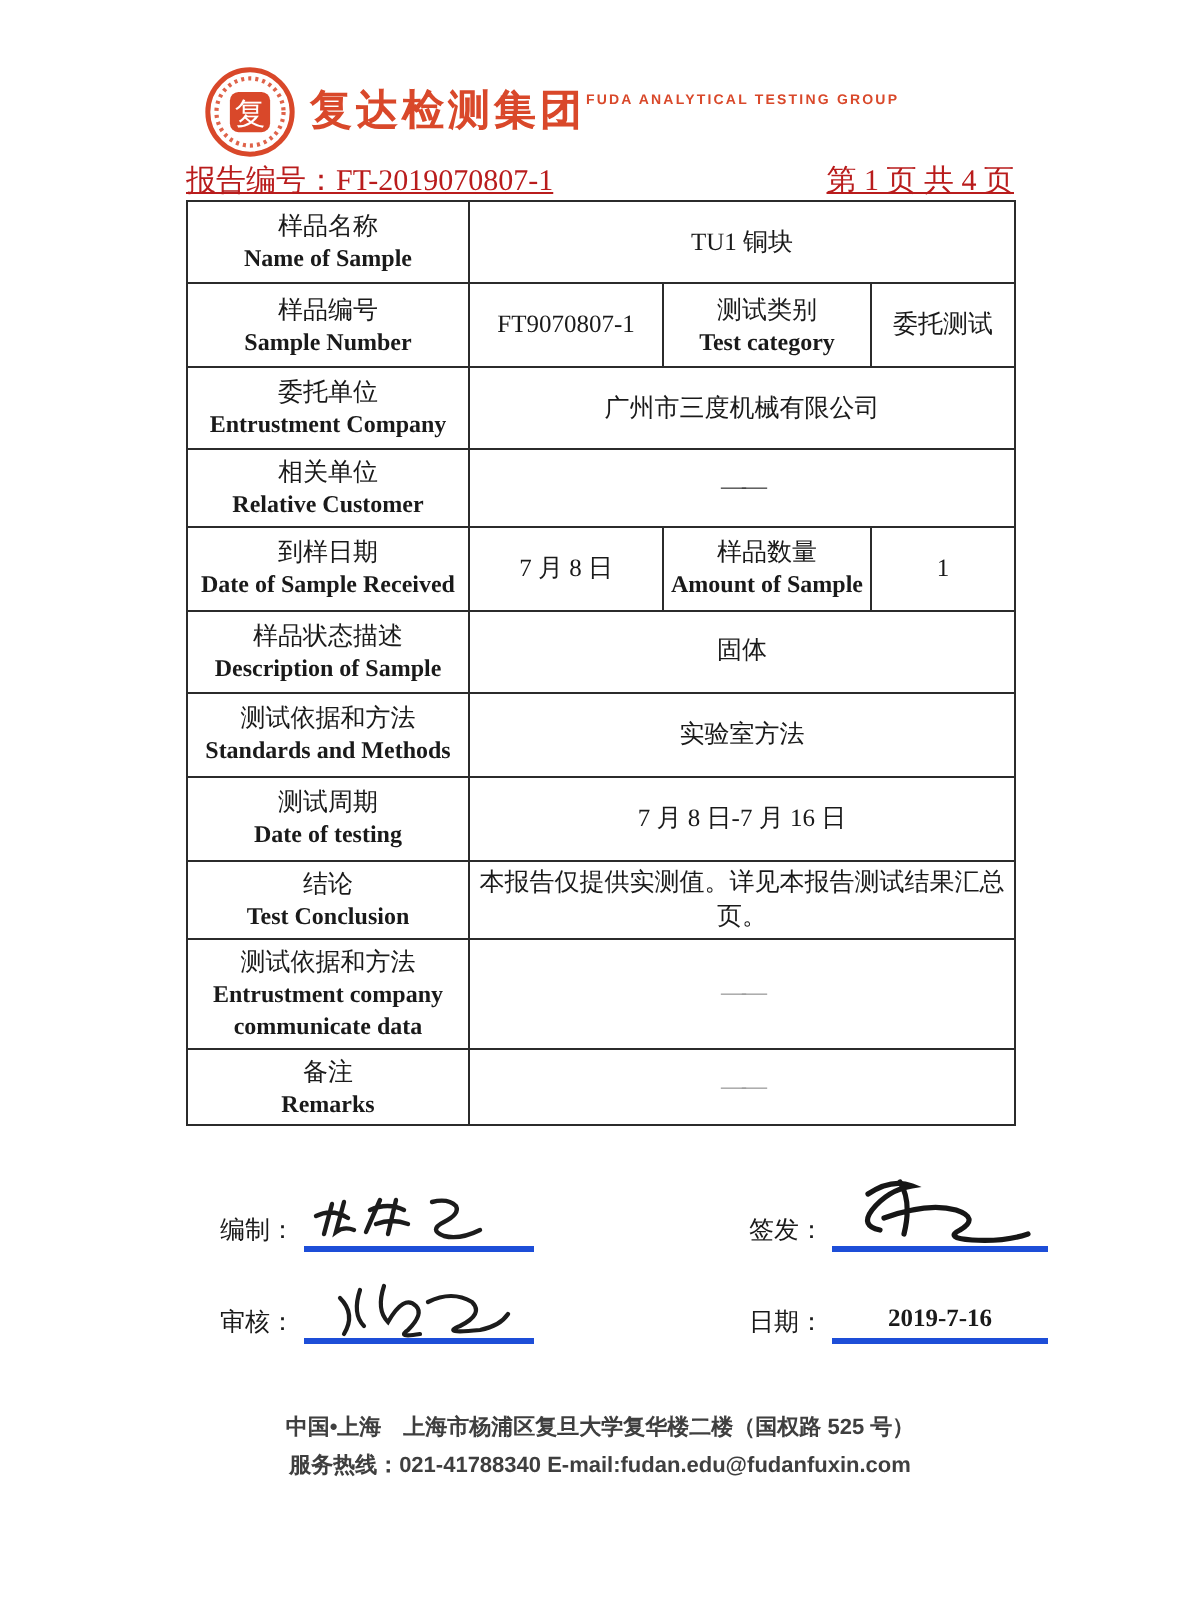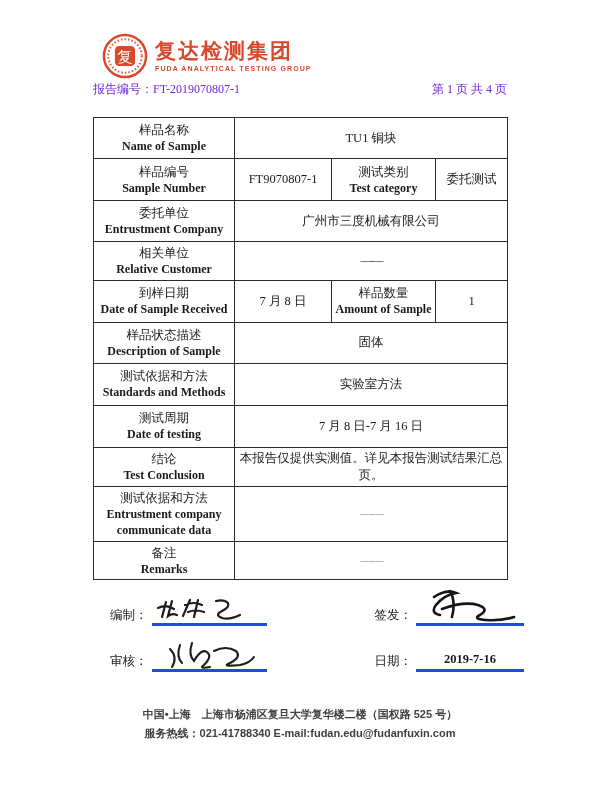--- a/index.html
+++ b/index.html
@@ -5,40 +5,40 @@
   * { margin:0; padding:0; box-sizing:border-box; }
   html,body { background:#ffffff; }
   #doc {
     position:relative; width:600px; height:800px; background:#ffffff;
     font-family:"Liberation Serif", serif; color:#1a1a1a; overflow:hidden;
   }
 
   
   .logo-wrap { position:absolute; left:102px; top:33px; display:flex; align-items:center; gap:7px; }
   .seal { width:46px; height:46px; flex:0 0 auto; }
-  .brand-text { display:flex; flex-direction:column; }
+  .brand-text { display:flex; }
   .brand-zh {
     font-family:"Liberation Sans", sans-serif; font-weight:bold;
     font-size:21px; letter-spacing:2px; color:#d9482a; line-height:1.05;
   }
   .brand-en {
     font-family:"Liberation Sans", sans-serif; font-weight:bold;
     font-size:7px; letter-spacing:1.1px; color:#d9482a; margin-top:2px;
   }
 
   
   .meta-row {
     position:absolute; left:93px; top:81px; width:414px;
-    display:flex; justify-content:space-between; font-size:12px; color:#6d28d9;
+    display:flex; justify-content:space-between; font-size:15px; color:#b91c1c;text-decoration:underline;
   }
 
   
   table.info {
     position:absolute; left:93px; top:100px; width:414px;
-    border-collapse:collapse; table-layout:fixed;margin-top:17px;
+    border-collapse:collapse; table-layout:fixed;
   }
   table.info td { border:1px solid #2b2b2b; text-align:center; vertical-align:middle; padding:2px 3px; }
   td.lbl .zh { font-size:12.5px; line-height:1.45; }
   td.lbl .en { font-size:12px;   line-height:1.3;font-weight:bold; }
   td.val { font-size:12.5px; }
   td.val-left { text-align:left; padding-left:6px; padding-right:4px; }
   .dash-dark  { color:#3a3a3a; letter-spacing:-2px; }
   .dash-muted { color:#9a9a9a; letter-spacing:-2px; }
 
   

